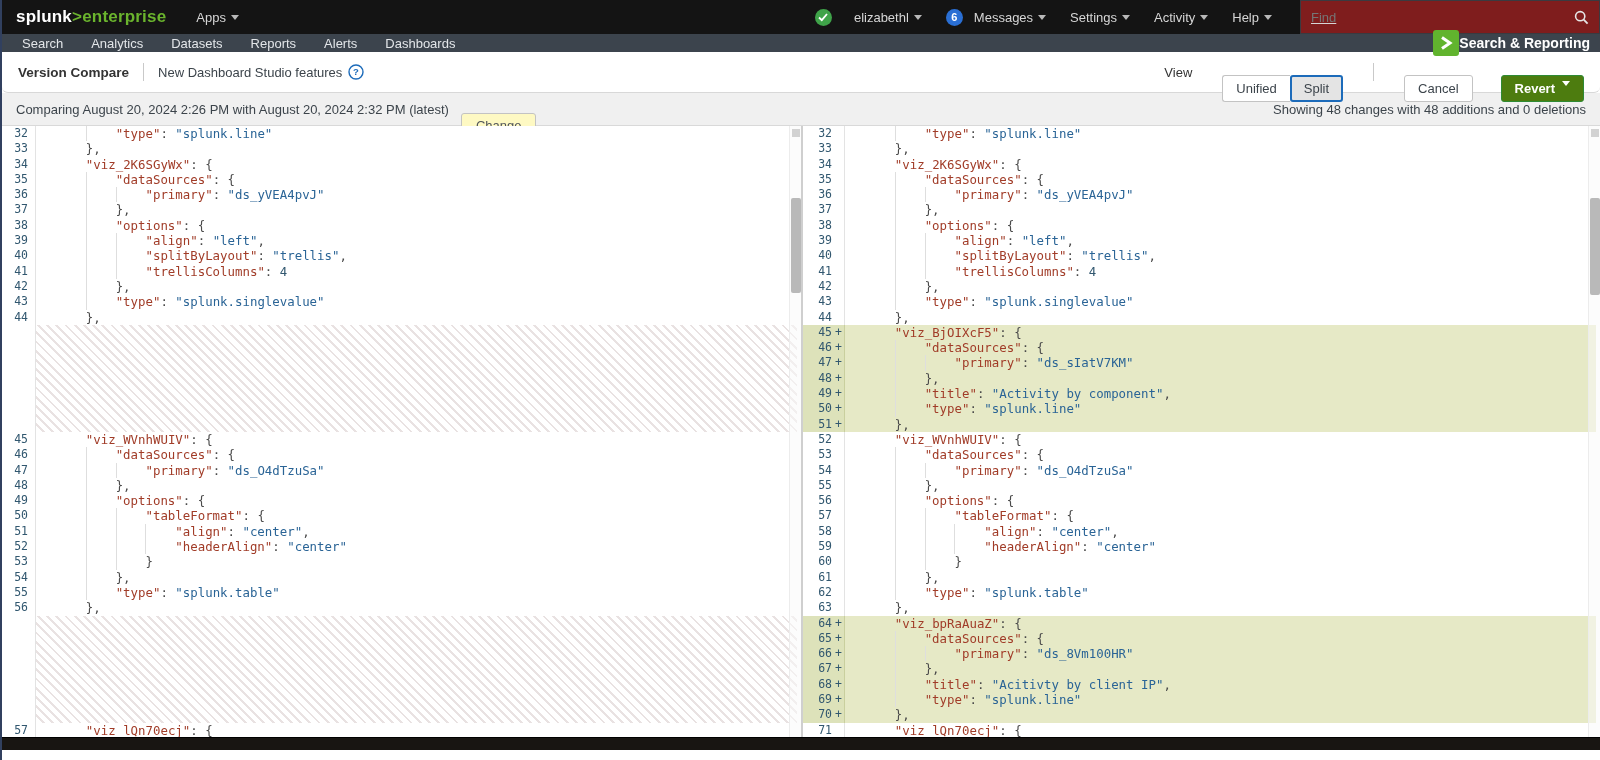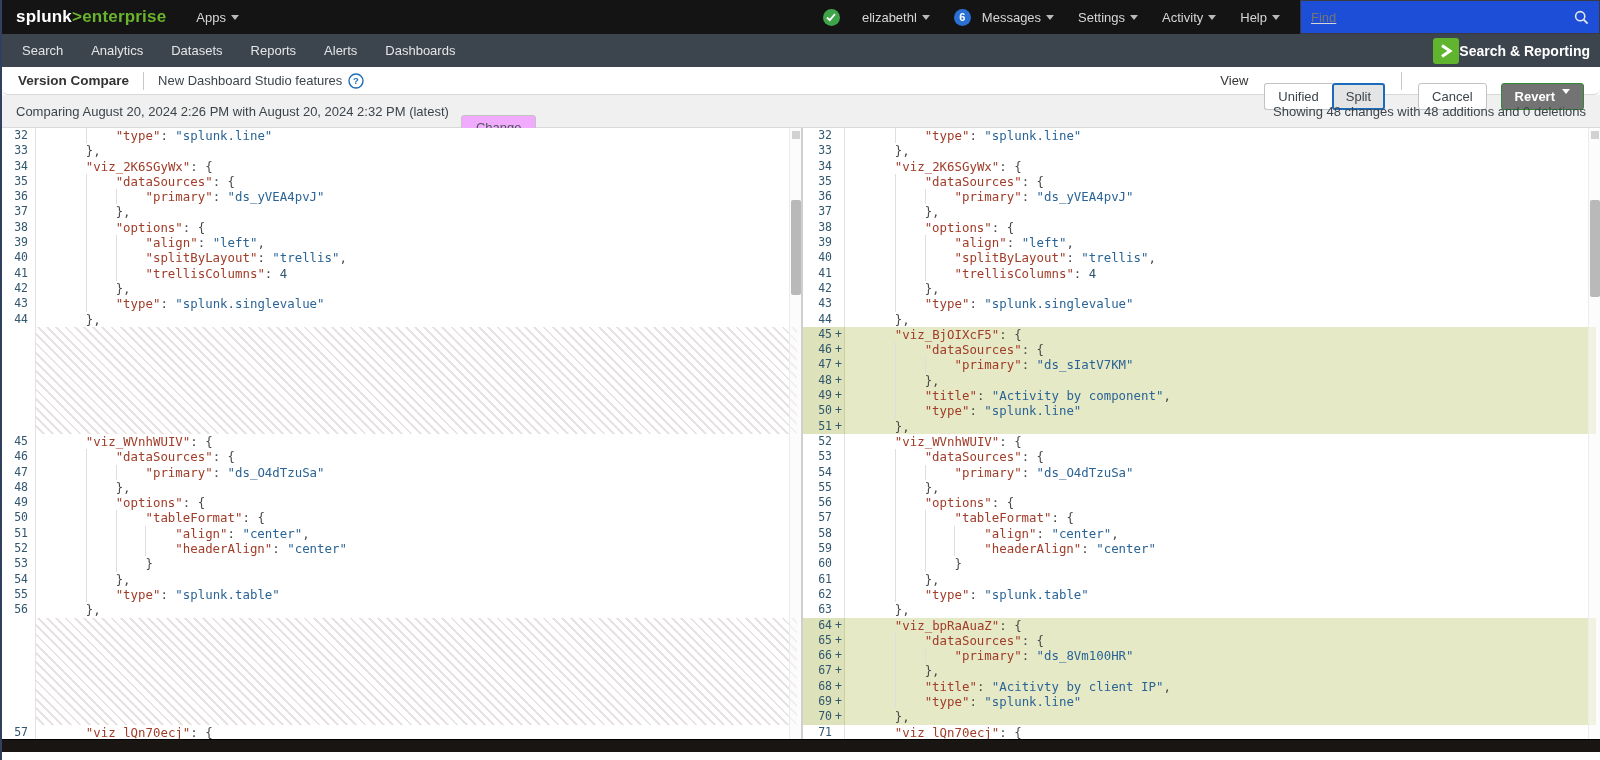--- a/index.html
+++ b/index.html
@@ -11,52 +11,52 @@
   .bar1 { height:34px; background:#141414; display:flex; align-items:center; color:#d6d6d6; font-size:13px; }
   .logo { margin-left:14px; font-size:17px; font-weight:bold; letter-spacing:.2px; }
   .logo .w { color:#ffffff; }
   .logo .g { color:#6ab42d; font-weight:bold; }
   .menu-item { display:flex; align-items:center; gap:5px; padding:0 12px; height:34px; cursor:pointer; color:#d6d6d6; }
   .bar1-right { margin-left:auto; display:flex; align-items:center; height:34px; }
   .caret { width:0; height:0; border-left:4px solid transparent; border-right:4px solid transparent; border-top:5px solid #b9b9b9; display:inline-block; }
   .status-circle { width:17px; height:17px; border-radius:50%; background:#3fa349; display:flex; align-items:center; justify-content:center; margin-right:10px; }
   .status-circle svg { display:block; }
   .badge { min-width:17px; height:17px; border-radius:50%; background:#2a6fd4; color:#fff; font-size:11px; font-weight:bold; display:flex; align-items:center; justify-content:center; margin-right:6px; }
-  .findbox { display:flex; align-items:center; background:#1d4ed8; border:1px solid #3a3a40; height:34px; width:300px; padding:0 10px; margin-left:8px;text-decoration:underline; }
+  .findbox { display:flex; align-items:center; background:#7f1d1d; border:1px solid #3a3a40; height:34px; width:300px; padding:0 10px; margin-left:16px;text-decoration:underline; }
   .findbox input { flex:1; background:transparent; border:none; outline:none; color:#c9c9c9; font-size:13px; font-family:"Liberation Sans",sans-serif; }
   .findbox svg { flex:none; }
 
   
-  .bar2 { height:33px; background:#3c444d; display:flex; align-items:center; color:#e3e6e9; font-size:13px; }
+  .bar2 { height:18px; background:#3c444d; display:flex; align-items:center; color:#e3e6e9; font-size:13px; }
   .bar2 .nav-item { padding:0 14px; height:33px; display:flex; align-items:center; cursor:pointer; }
   .bar2 .nav-item:first-child { padding-left:20px; }
   .bar2-right { margin-left:auto; display:flex; align-items:center; gap:0; padding-right:10px; }
   .app-icon { width:26px; height:26px; background:#61b42e; border-radius:3px; display:flex; align-items:center; justify-content:center; }
   .app-name { color:#fff; font-weight:bold; font-size:14px; }
 
   
-  .bar3 { height:28px; background:#fff; border-bottom:1px solid #d8d8d8; display:flex; align-items:center; font-size:13px; color:#333;border-radius:6px; }
+  .bar3 { height:41px; background:#fff; border-bottom:1px solid #d8d8d8; display:flex; align-items:center; font-size:13px; color:#333;border-radius:6px; }
   .vc-title { font-weight:bold; margin-left:16px; font-size:13.5px; }
   .vdiv { width:1px; height:18px; background:#c9c9c9; margin:0 14px; }
   .subtitle { color:#3c444b; display:flex; align-items:center; gap:6px;text-align:right; }
   .qmark { display:inline-flex; }
-  .bar3-right { margin-left:auto; display:flex; align-items:center; gap:14px; padding-right:16px; }
+  .bar3-right { margin-left:auto; display:flex; align-items:center; gap:28px; padding-right:16px; }
   .view-label { margin-right:2px; color:#333; }
   .seg { display:flex; }
   .btn { font-size:13px; padding:5px 13px; border:1px solid #c3c3c3; background:#fff; color:#3c444b; cursor:pointer; font-family:"Liberation Sans",sans-serif;margin-top:32px; }
   .seg .btn.first { border-radius:3px 0 0 3px; border-right:none; }
   .seg .btn.sel { border-radius:3px; border:2px solid #1c6bba; background:#e4e4e4; padding:4px 12px; }
   .btn.cancel { border-radius:3px; }
-  .btn.revert { background:#737373; border:1px solid #2f8a34; color:#fff; font-weight:bold; border-radius:3px; display:flex; align-items:flex-start; gap:7px; }
+  .btn.revert { background:#4d7c0f; border:1px solid #2f8a34; color:#fff; font-weight:bold; border-radius:3px; display:flex; align-items:flex-start; gap:7px; }
   .btn.revert .caret { border-top-color:#fff; }
 
   
   .bar4 { height:33px; background:#f0f0f0; border-bottom:1px solid #d9d9d9; display:flex; align-items:center; font-size:13px; color:#3c444b; }
   .compare-text { margin-left:14px; }
-  .btn.change { margin-left:12px; background:#f0abfc; border-radius:3px; padding:4px 14px; color:#50555b; }
+  .btn.change { margin-left:12px; background:#fef9c3; border-radius:3px; padding:4px 14px; color:#50555b; }
   .bar4-right { margin-left:auto; padding-right:14px; }
 
   
   .diff { height:611px; display:flex; position:relative; background:#fff; }
   .pane { position:relative; overflow:hidden; }
   .pane.left { width:800px; }
   .pane.right { width:798px; }
   .pane-divider { width:2px; background:#cfcfcf; }
   .rows { position:absolute; top:0; left:0; right:4px; }
   .row { display:flex; height:15.3px; line-height:15.3px; white-space:pre;

